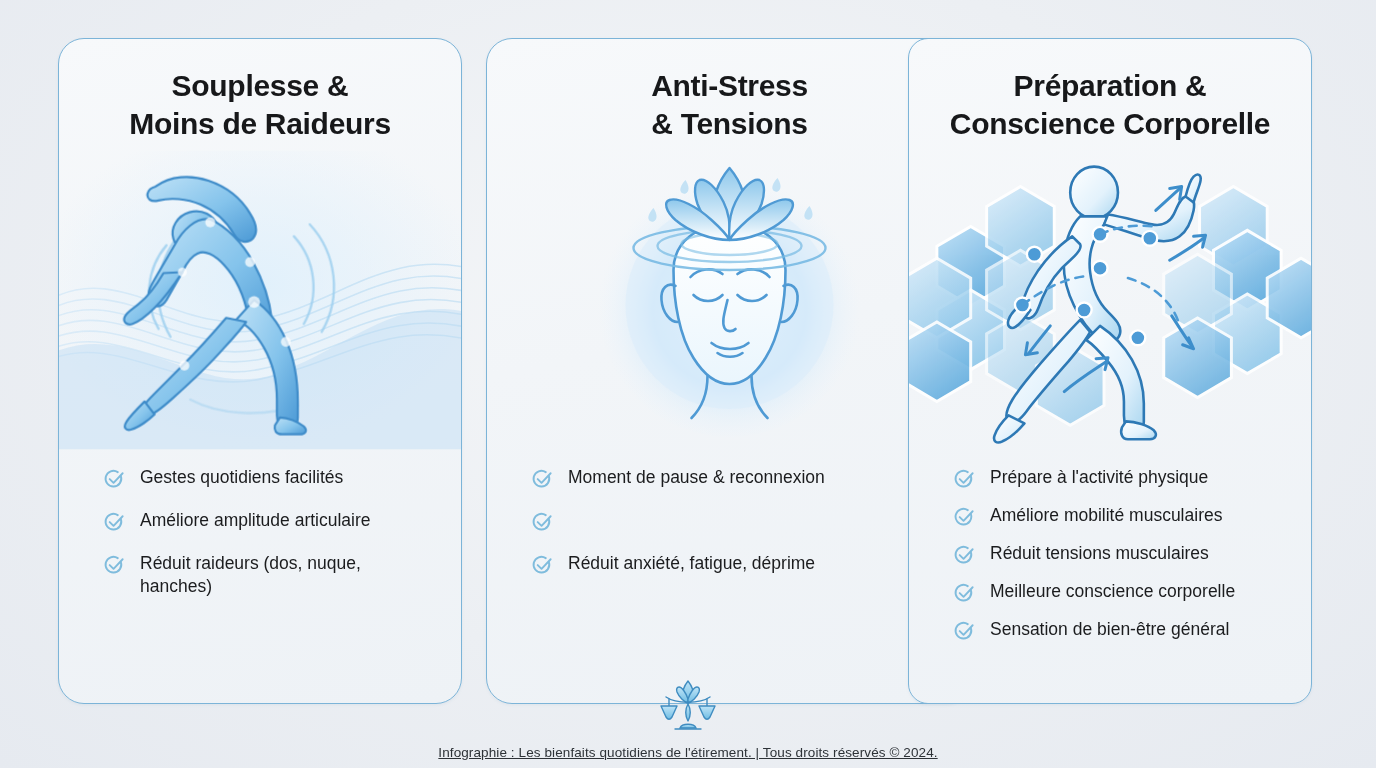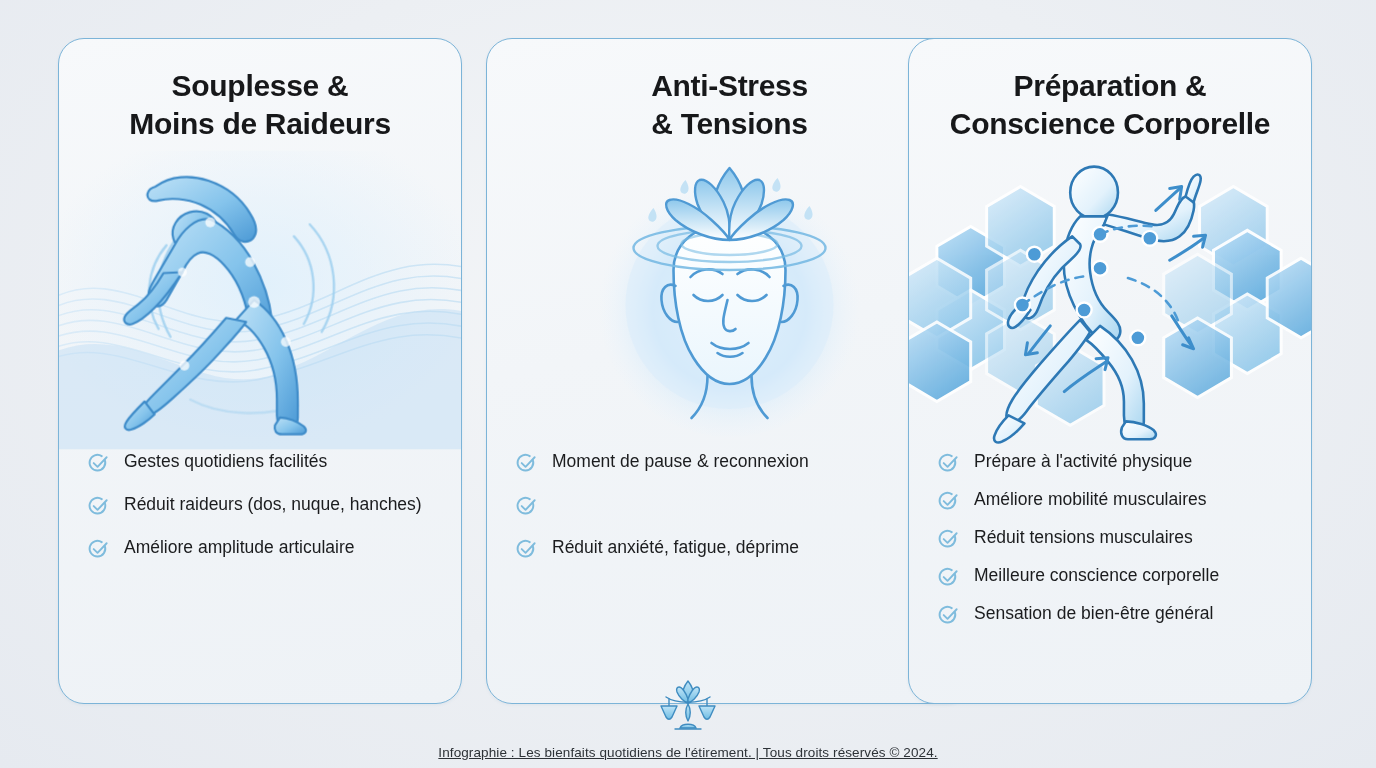--- a/index.html
+++ b/index.html
@@ -30,21 +30,21 @@
     height: 666px;
     border: 1.5px solid #7cb4d8;
     border-radius: 26px;
     background:
       linear-gradient(170deg, #f7f9fb 0%, #f2f5f8 45%, #eef2f6 100%);
     box-shadow: 0 1px 3px rgba(110,150,180,0.10);
     overflow: hidden;
   }
   .card-1 { left: 58px;  width: 404px; }
   .card-2 { left: 486px; width: 487px; }
-  .card-3 { left: 908px; width: 404px; }
+  .card-3 { left: 908px; width: 404px; border-radius: 20px; }
 
   .card-title {
     position: relative;
     z-index: 5;
     margin-top: 28px;
     text-align: center;
     font-size: 30px;
     line-height: 1.28;
     font-weight: 700;
     color: #17181a;
@@ -58,21 +58,21 @@
     position: relative;
     height: 300px;
     margin-top: 6px;
   }
   .illus svg { position: absolute; inset: 0; width: 100%; height: 100%; }
 
   
   .bullets {
     position: relative;
     z-index: 5;
-    margin: 0;
+    margin: 16px;
     padding: 0 24px 0 28px;
     list-style: none;
   }
   .bullet {
     display: flex;
     align-items: flex-start;
     gap: 14px;
     margin-bottom: 18px;
   }
   .bullet-icon {
@@ -217,30 +217,30 @@
         </span>
         <span class="bullet-text">Gestes quotidiens facilités</span>
       </li>
       <li class="bullet">
         <span class="bullet-icon">
           <svg viewBox="0 0 24 24" aria-hidden="true">
             <path d="M20.5 5.5 L11 15.5 L7 11.6" fill="none" stroke="#7fbcdd" stroke-width="2" stroke-linecap="round" stroke-linejoin="round"></path>
             <path d="M18.6 8.4 A8.2 8.2 0 1 1 15.4 4.3" fill="none" stroke="#7fbcdd" stroke-width="2" stroke-linecap="round"></path>
           </svg>
         </span>
+        <span class="bullet-text">Améliore amplitude articulaire</span>
+      </li>
+      <li class="bullet">
+        <span class="bullet-icon">
+          <svg viewBox="0 0 24 24" aria-hidden="true">
+            <path d="M20.5 5.5 L11 15.5 L7 11.6" fill="none" stroke="#7fbcdd" stroke-width="2" stroke-linecap="round" stroke-linejoin="round"></path>
+            <path d="M18.6 8.4 A8.2 8.2 0 1 1 15.4 4.3" fill="none" stroke="#7fbcdd" stroke-width="2" stroke-linecap="round"></path>
+          </svg>
+        </span>
         <span class="bullet-text">Réduit raideurs (dos, nuque, hanches)</span>
-      </li>
-      <li class="bullet">
-        <span class="bullet-icon">
-          <svg viewBox="0 0 24 24" aria-hidden="true">
-            <path d="M20.5 5.5 L11 15.5 L7 11.6" fill="none" stroke="#7fbcdd" stroke-width="2" stroke-linecap="round" stroke-linejoin="round"></path>
-            <path d="M18.6 8.4 A8.2 8.2 0 1 1 15.4 4.3" fill="none" stroke="#7fbcdd" stroke-width="2" stroke-linecap="round"></path>
-          </svg>
-        </span>
-        <span class="bullet-text">Améliore amplitude articulaire</span>
       </li>
     </ul>
   </section>
 
   <section class="card card-2">
 
     <div class="card-title">Anti-Stress
 &amp; Tensions</div>
 
     <div class="illus">

